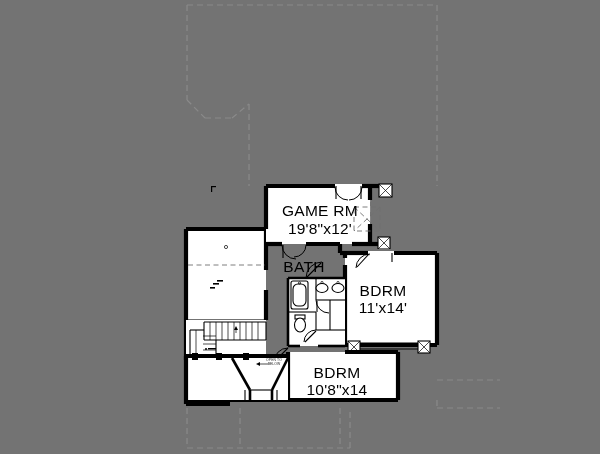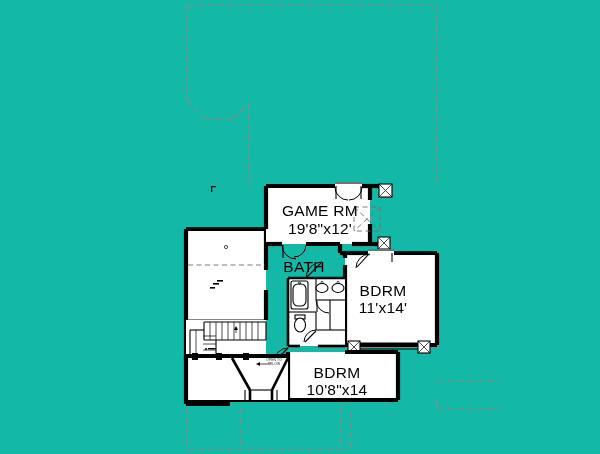--- a/index.html
+++ b/index.html
@@ -10,21 +10,21 @@
   body {
     width: 600px;
     height: 454px;
     font-family: "Liberation Sans", sans-serif;
     overflow: hidden;
   }
   #plan-root {
     position: relative;
     width: 600px;
     height: 454px;
-    background: #14b8a6;
+    background: #737373;
   }
   svg#floorplan {
     display: block;
     width: 600px;
     height: 454px;
   }
   .wall-thick {
     stroke: #000000;
     stroke-width: 4.2;
     fill: none;

